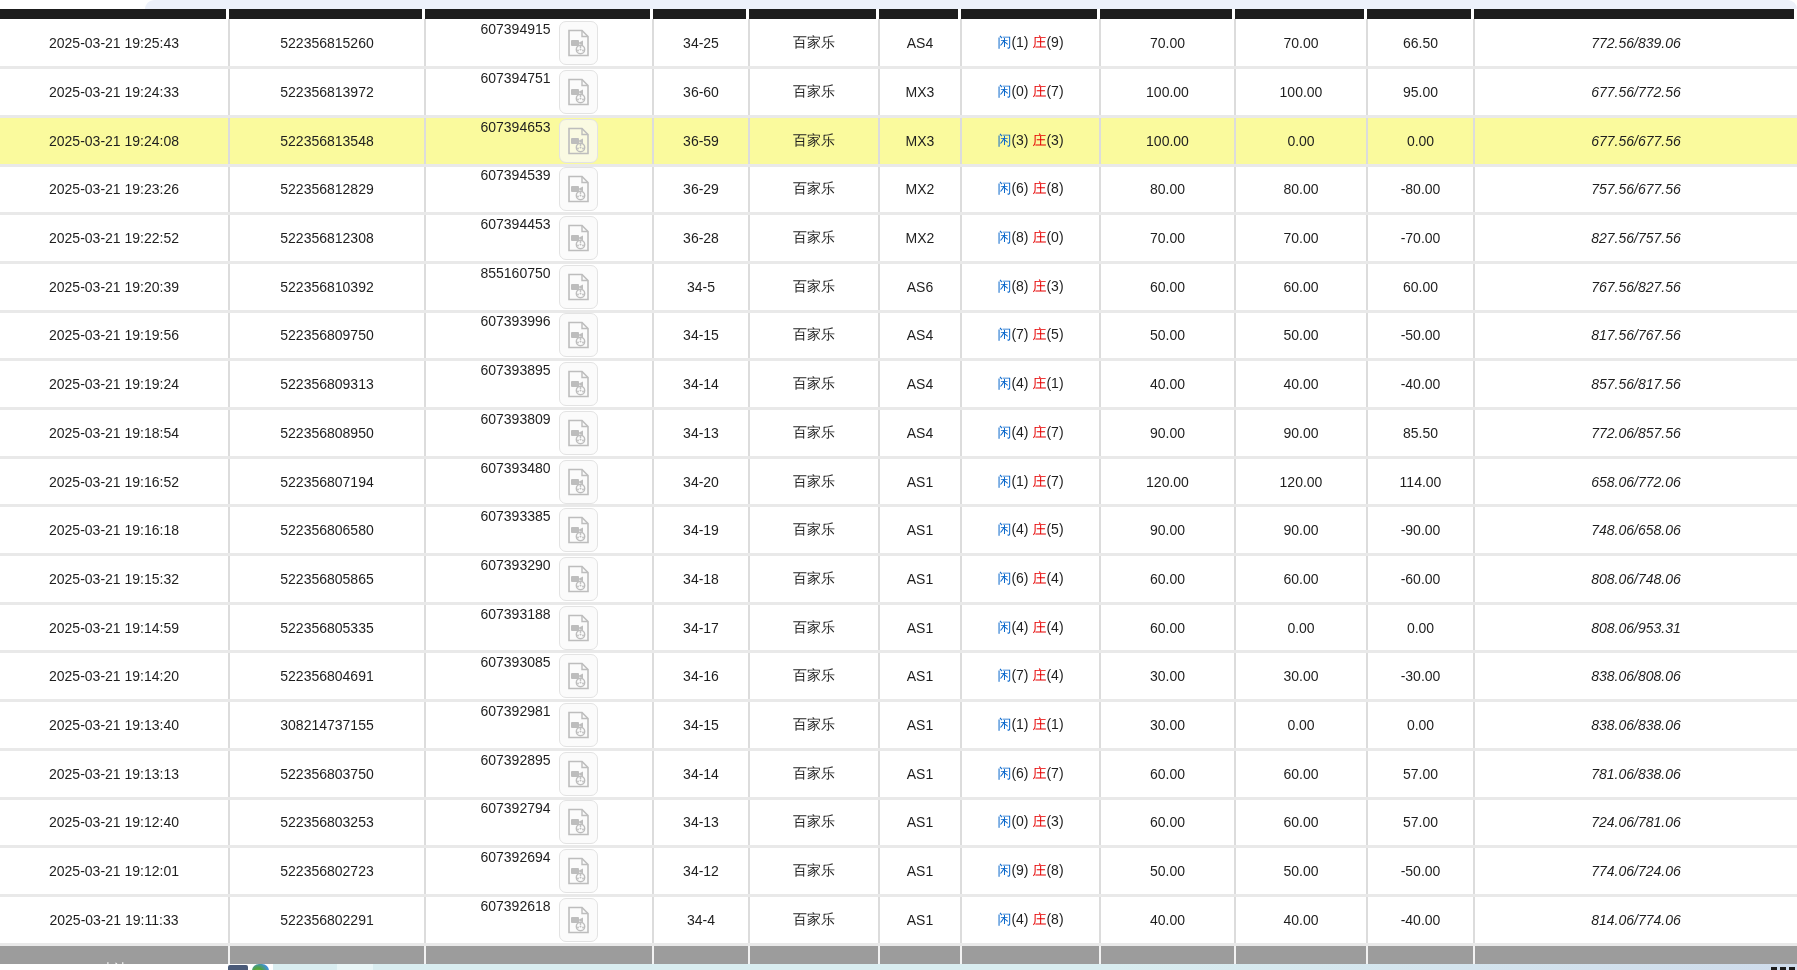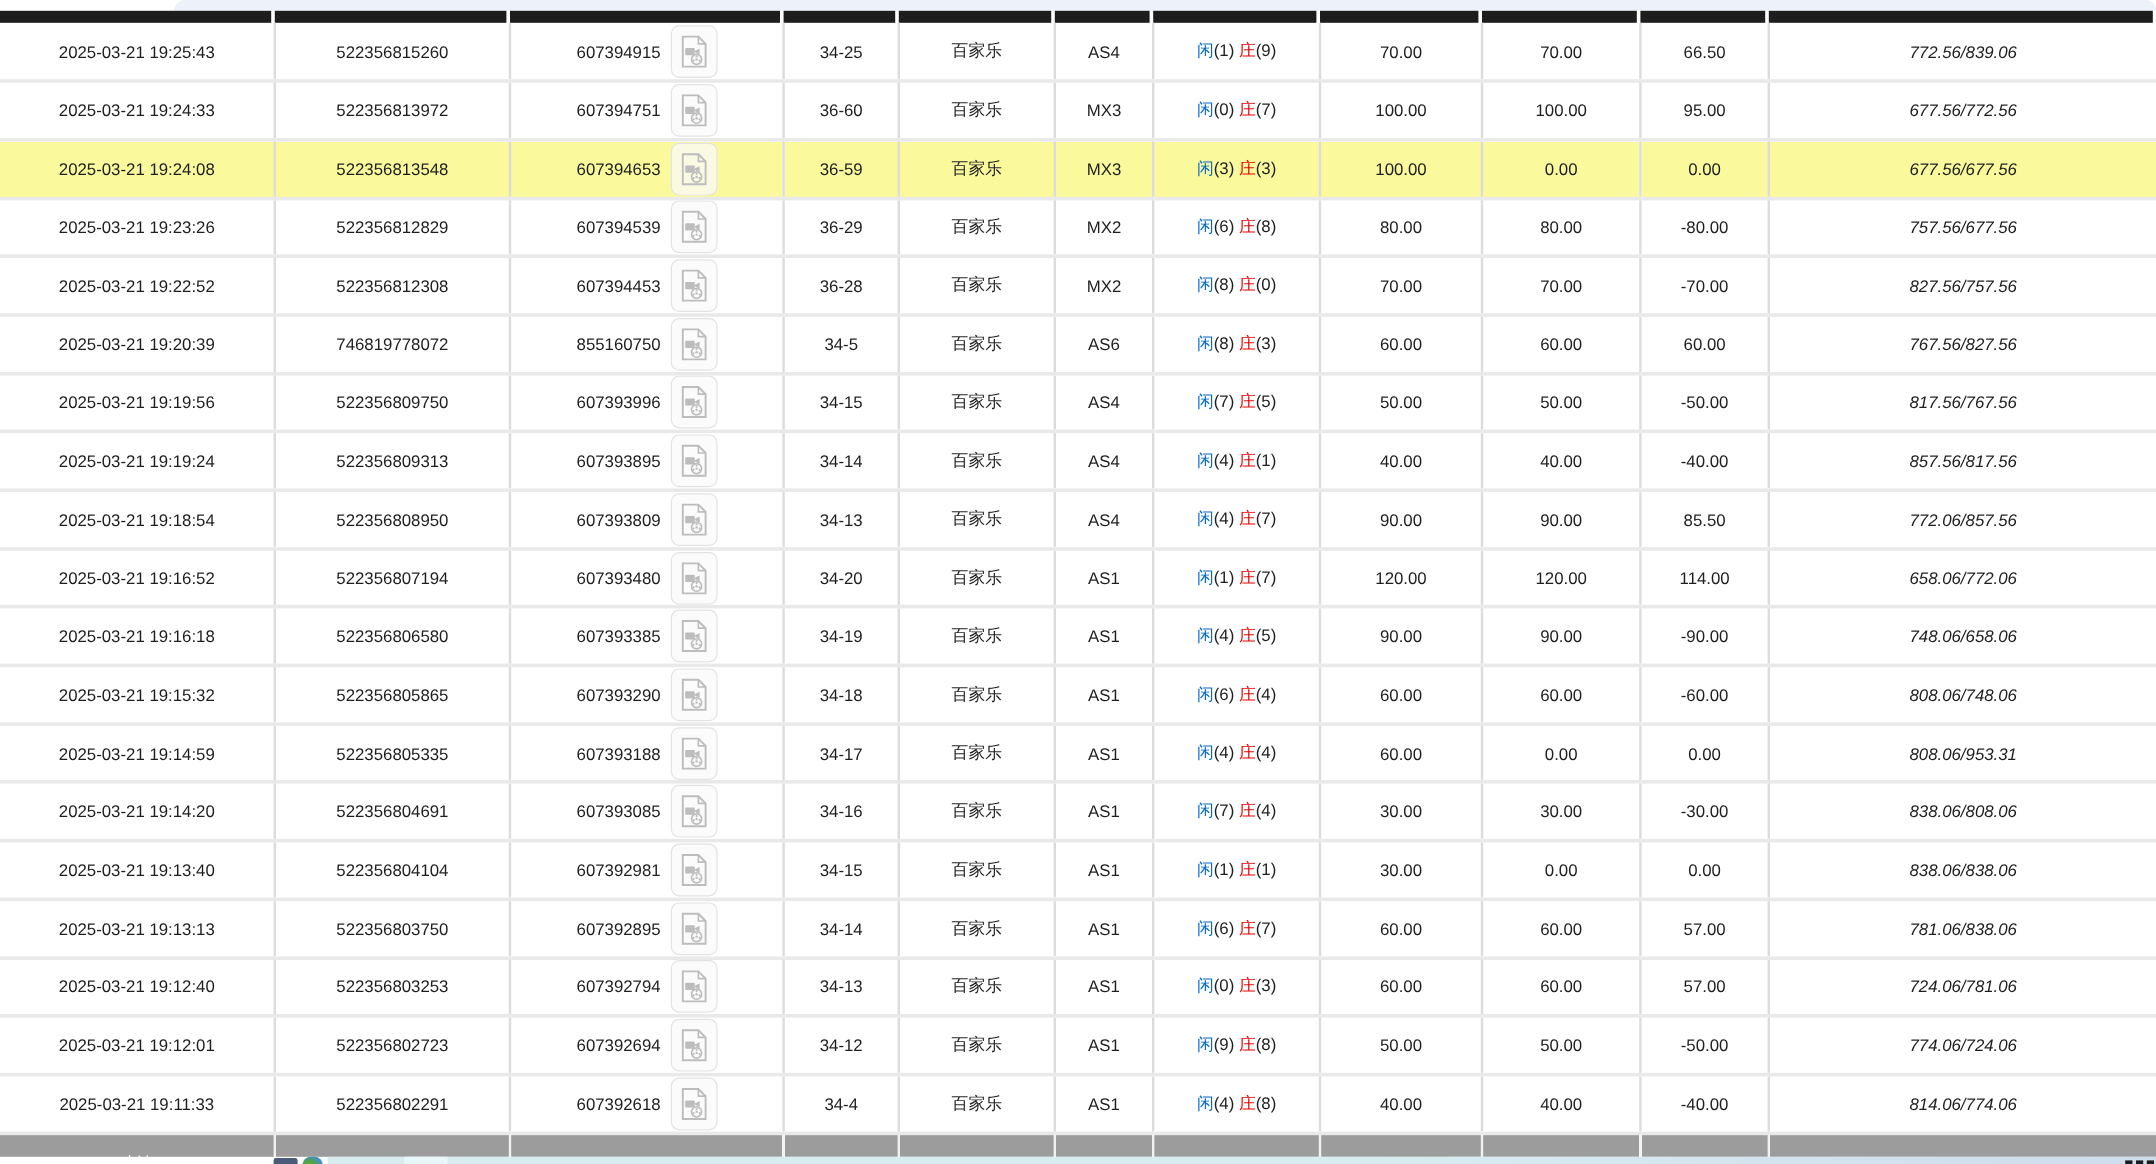--- a/index.html
+++ b/index.html
@@ -23,21 +23,21 @@
                    text-align:center;vertical-align:middle;font-size:14px;color:#1e1e1e;
                    padding:0;overflow:hidden;white-space:nowrap;background:#fff;}
   table.records td:last-child{border-right:none;font-style:italic;}
   tr.hl td{background:#fafa9d;}
 
   .blue{color:#0a68cc;}
   .neg{color:#e60000;}
   .lbl-p{color:#0a68cc;}
   .lbl-b{color:#e60000;}
 
-  .refwrap{display:flex;align-items:center;justify-content:center;gap:8px;}
+  .refwrap{display:flex;align-items:flex-start;justify-content:center;gap:8px;}
   .vbtn{width:37px;height:42px;border:1px solid #e3e3e3;border-radius:7px;
         background:rgba(250,250,250,.75);display:inline-flex;align-items:center;
         justify-content:center;cursor:pointer;flex:0 0 auto;}
   .vbtn svg{display:block;}
 
   tr.subtotal{height:19.5px;}
   tr.subtotal td{background:#9c9c9c;color:#ffffff;font-size:13px;border-bottom:none;
                  border-right:2px solid #f2f2f2;}
   tr.subtotal td:last-child{border-right:none;}
 
@@ -260,21 +260,21 @@
       <span class="lbl-p">闲</span><span>(8)</span>
       <span class="lbl-b">庄</span><span>(0)</span>
     </td>
     <td class="blue">70.00</td>
     <td>70.00</td>
     <td class="winloss neg">-70.00</td>
     <td>827.56/757.56</td>
   </tr>
         <tr>
     <td>2025-03-21 19:20:39</td>
-    <td>746819778072</td>
+    <td>522356810392</td>
     <td>
       <div class="refwrap">
         <span>855160750</span>
         <span class="vbtn">
           <span>
             <svg width="23" height="28" viewBox="0 0 23 28" fill="none">
               <path d="M2 1.5 H15 L21 7.5 V26.5 H2 Z" stroke="#bdbdbd" stroke-width="1.6"></path>
               <path d="M15 1.5 V7.5 H21" stroke="#bdbdbd" stroke-width="1.4"></path>
               <rect x="4" y="11" width="8" height="6" rx="1" fill="#bdbdbd"></rect>
               <path d="M12 13.5 L16 11.5 V16.5 L12 14.5 Z" fill="#bdbdbd"></path>
@@ -575,21 +575,21 @@
       <span class="lbl-p">闲</span><span>(7)</span>
       <span class="lbl-b">庄</span><span>(4)</span>
     </td>
     <td class="blue">30.00</td>
     <td>30.00</td>
     <td class="winloss neg">-30.00</td>
     <td>838.06/808.06</td>
   </tr>
         <tr>
     <td>2025-03-21 19:13:40</td>
-    <td>522356804104</td>
+    <td>308214737155</td>
     <td>
       <div class="refwrap">
         <span>607392981</span>
         <span class="vbtn">
           <span>
             <svg width="23" height="28" viewBox="0 0 23 28" fill="none">
               <path d="M2 1.5 H15 L21 7.5 V26.5 H2 Z" stroke="#bdbdbd" stroke-width="1.6"></path>
               <path d="M15 1.5 V7.5 H21" stroke="#bdbdbd" stroke-width="1.4"></path>
               <rect x="4" y="11" width="8" height="6" rx="1" fill="#bdbdbd"></rect>
               <path d="M12 13.5 L16 11.5 V16.5 L12 14.5 Z" fill="#bdbdbd"></path>

